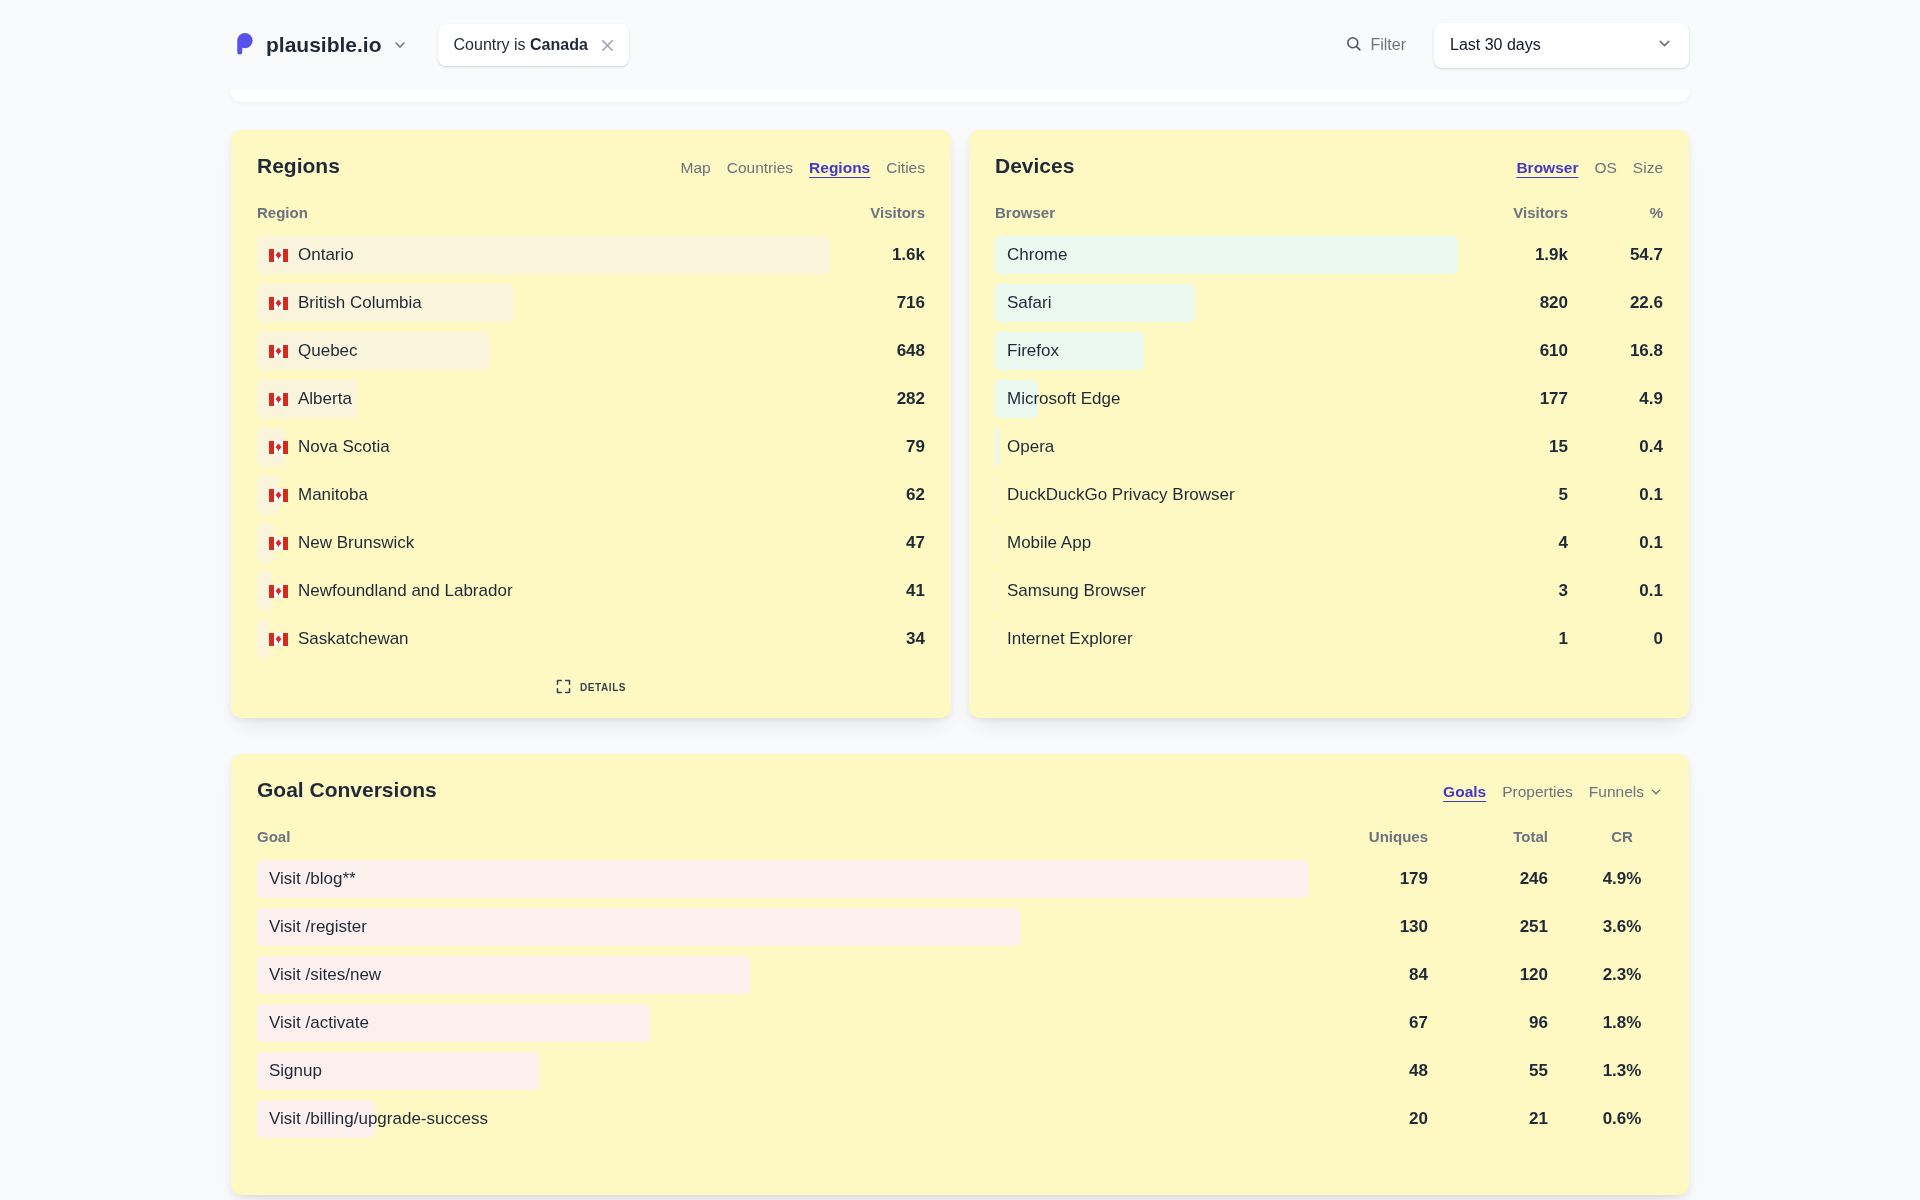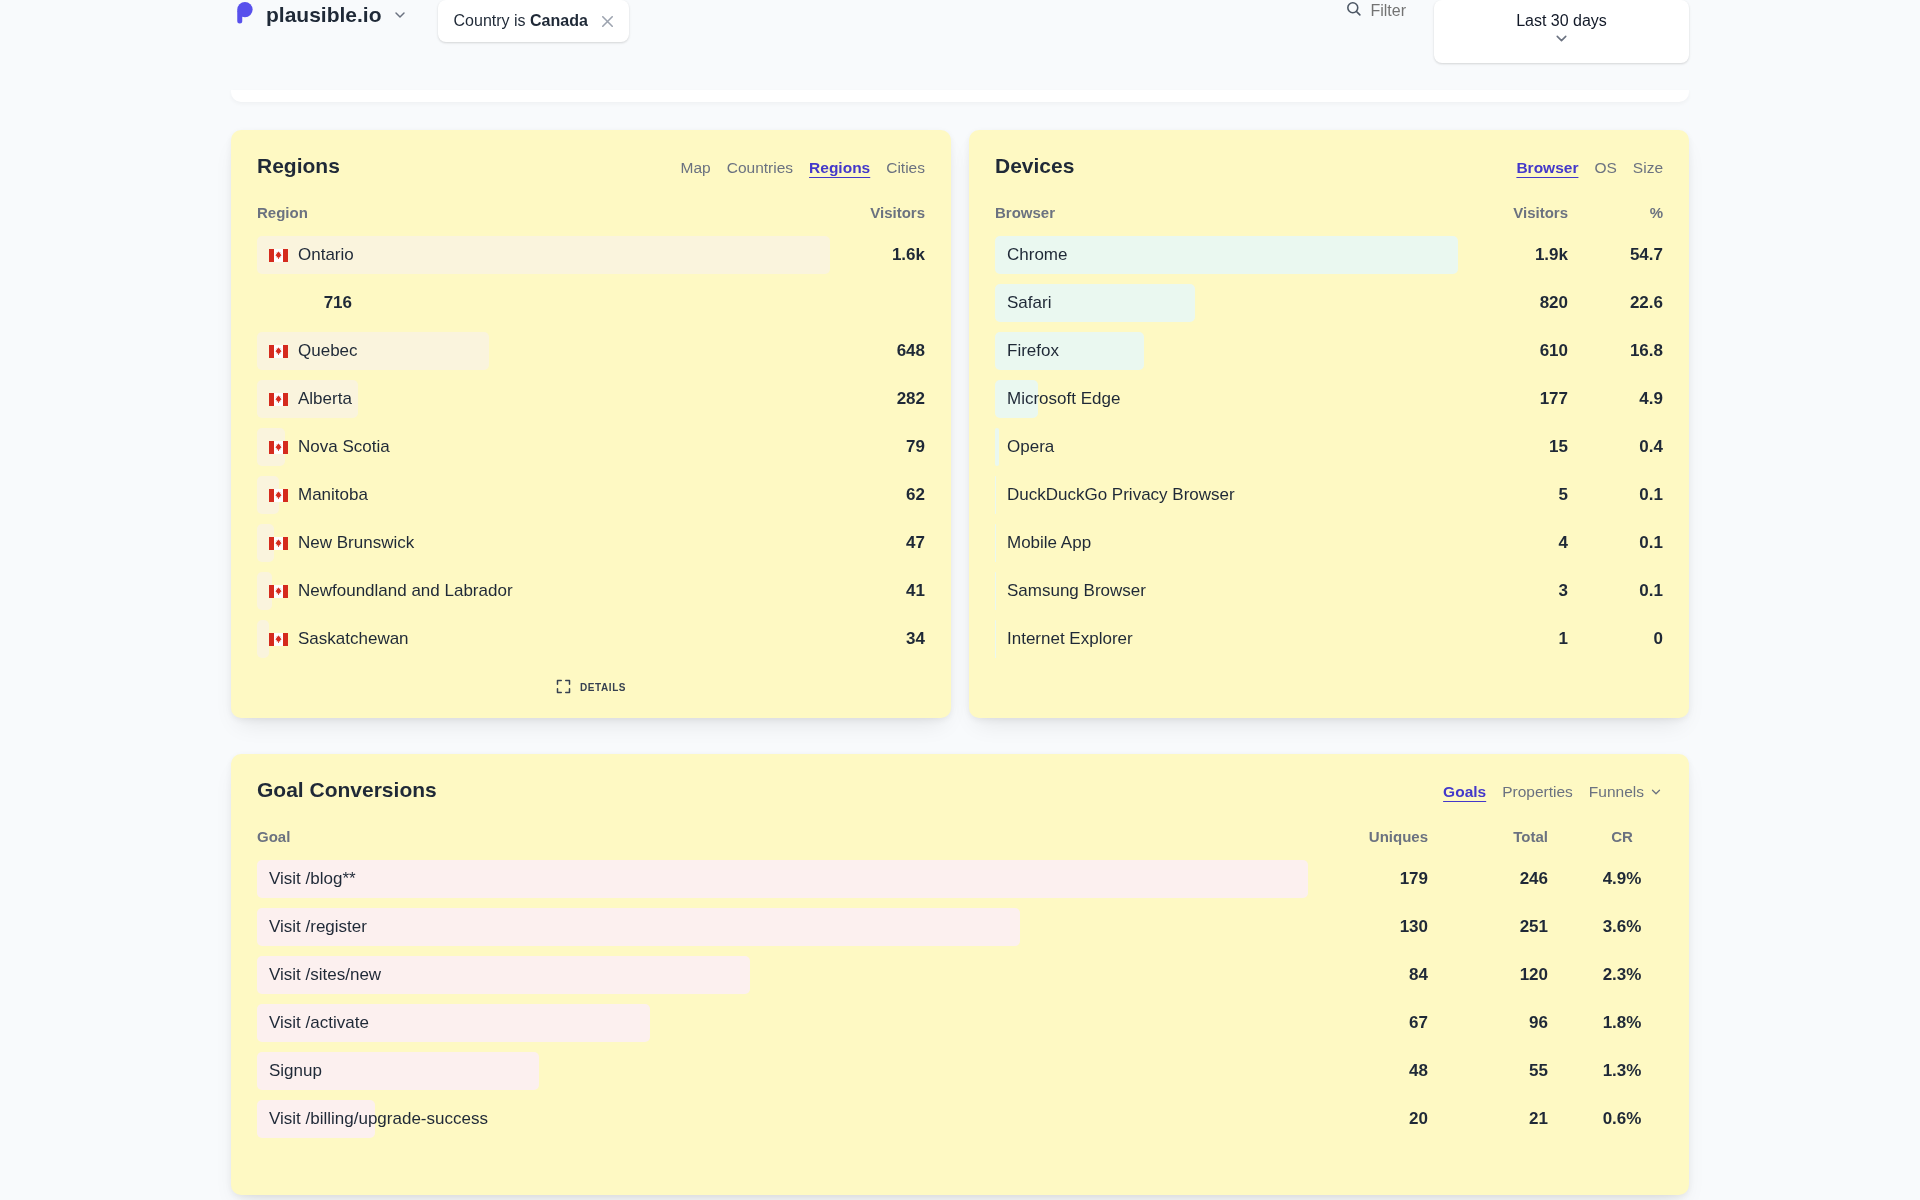--- a/index.html
+++ b/index.html
@@ -5,38 +5,37 @@
   * { margin:0; padding:0; box-sizing:border-box; }
   html,body { width:1920px; height:1200px; overflow:hidden; }
   body {
     background:#f8fafc;
     font-family:"Liberation Sans","DejaVu Sans",sans-serif;
     color:#1f2937;
   }
   .container { width:1458px; margin:0 auto; }
 
   
-  .topbar { height:90px; display:flex; align-items:flex-start; }
+  .topbar { height:90px; display:flex; align-items:center; }
   .site-picker { display:flex; align-items:center; gap:10px; cursor:pointer; }
   .site-name { font-size:21px; font-weight:700; color:#1f2937; }
   .chev { display:inline-flex; align-items:center; }
   .filter-chip {
     margin-left:30px; background:#fff; border-radius:8px; padding:12px 16px;
     display:flex; align-items:center; gap:14px; font-size:16px; color:#1f2937;
     box-shadow:0 1px 3px rgba(0,0,0,0.1), 0 1px 2px rgba(0,0,0,0.06); cursor:pointer;
   }
   .chip-close { display:inline-flex; align-items:center; cursor:pointer; }
   .spacer { flex:1; }
   .filter-btn { display:flex; align-items:center; gap:8px; font-size:16px; color:#737373; margin-right:28px; cursor:pointer; }
   .date-picker {
     background:#fff; border-radius:8px; padding:12px 16px; width:255px;
     display:flex; align-items:center; justify-content:space-between;
     font-size:16px; color:#111827; cursor:pointer;
     box-shadow:0 1px 3px rgba(0,0,0,0.1), 0 1px 2px rgba(0,0,0,0.06);
-    flex-direction:column;
   }
 
   
   .sliver {
     height:12px; background:#fff; border-radius:0 0 10px 10px;
     box-shadow:0 10px 14px -6px rgba(0,0,0,0.10), 0 2px 4px rgba(0,0,0,0.04);
   }
 
   
   .cards-row { display:flex; gap:18px; margin-top:28px; align-items:stretch; }
@@ -166,20 +165,32 @@
                   <rect width="5" height="13" fill="#d52b1e"></rect>
                   <rect x="14" width="5" height="13" fill="#d52b1e"></rect>
                   <path fill="#d52b1e" d="M9.5 2.2l.7 1.5 1.2-.5-.4 1.7 1.5-.2-1 1.4 1.3.6-1.7.6.3 1.3-1.5-.4v1.7h-.8V8.2l-1.5.4.3-1.3-1.7-.6 1.3-.6-1-1.4 1.5.2-.4-1.7 1.2.5z"></path>
                 </svg>
               </span>
               <a class="row-label">Ontario</a>
             </div>
             <span class="num col-visitors">1.6k</span>
           </div>
           <div class="trow">
+            <div class="bar-cell">
+              <div class="bar" style="width: 44.8%; background: rgb(250, 244, 221);"></div>
+              <span class="flag">
+                <svg width="19" height="13" viewBox="0 0 19 13">
+                  <rect width="19" height="13" rx="1.5" fill="#fff"></rect>
+                  <rect width="5" height="13" fill="#d52b1e"></rect>
+                  <rect x="14" width="5" height="13" fill="#d52b1e"></rect>
+                  <path fill="#d52b1e" d="M9.5 2.2l.7 1.5 1.2-.5-.4 1.7 1.5-.2-1 1.4 1.3.6-1.7.6.3 1.3-1.5-.4v1.7h-.8V8.2l-1.5.4.3-1.3-1.7-.6 1.3-.6-1-1.4 1.5.2-.4-1.7 1.2.5z"></path>
+                </svg>
+              </span>
+              <a class="row-label">British Columbia</a>
+            </div>
             <span class="num col-visitors">716</span>
           </div>
           <div class="trow">
             <div class="bar-cell">
               <div class="bar" style="width: 40.5%; background: rgb(250, 244, 221);"></div>
               <span class="flag">
                 <svg width="19" height="13" viewBox="0 0 19 13">
                   <rect width="19" height="13" rx="1.5" fill="#fff"></rect>
                   <rect width="5" height="13" fill="#d52b1e"></rect>
                   <rect x="14" width="5" height="13" fill="#d52b1e"></rect>

